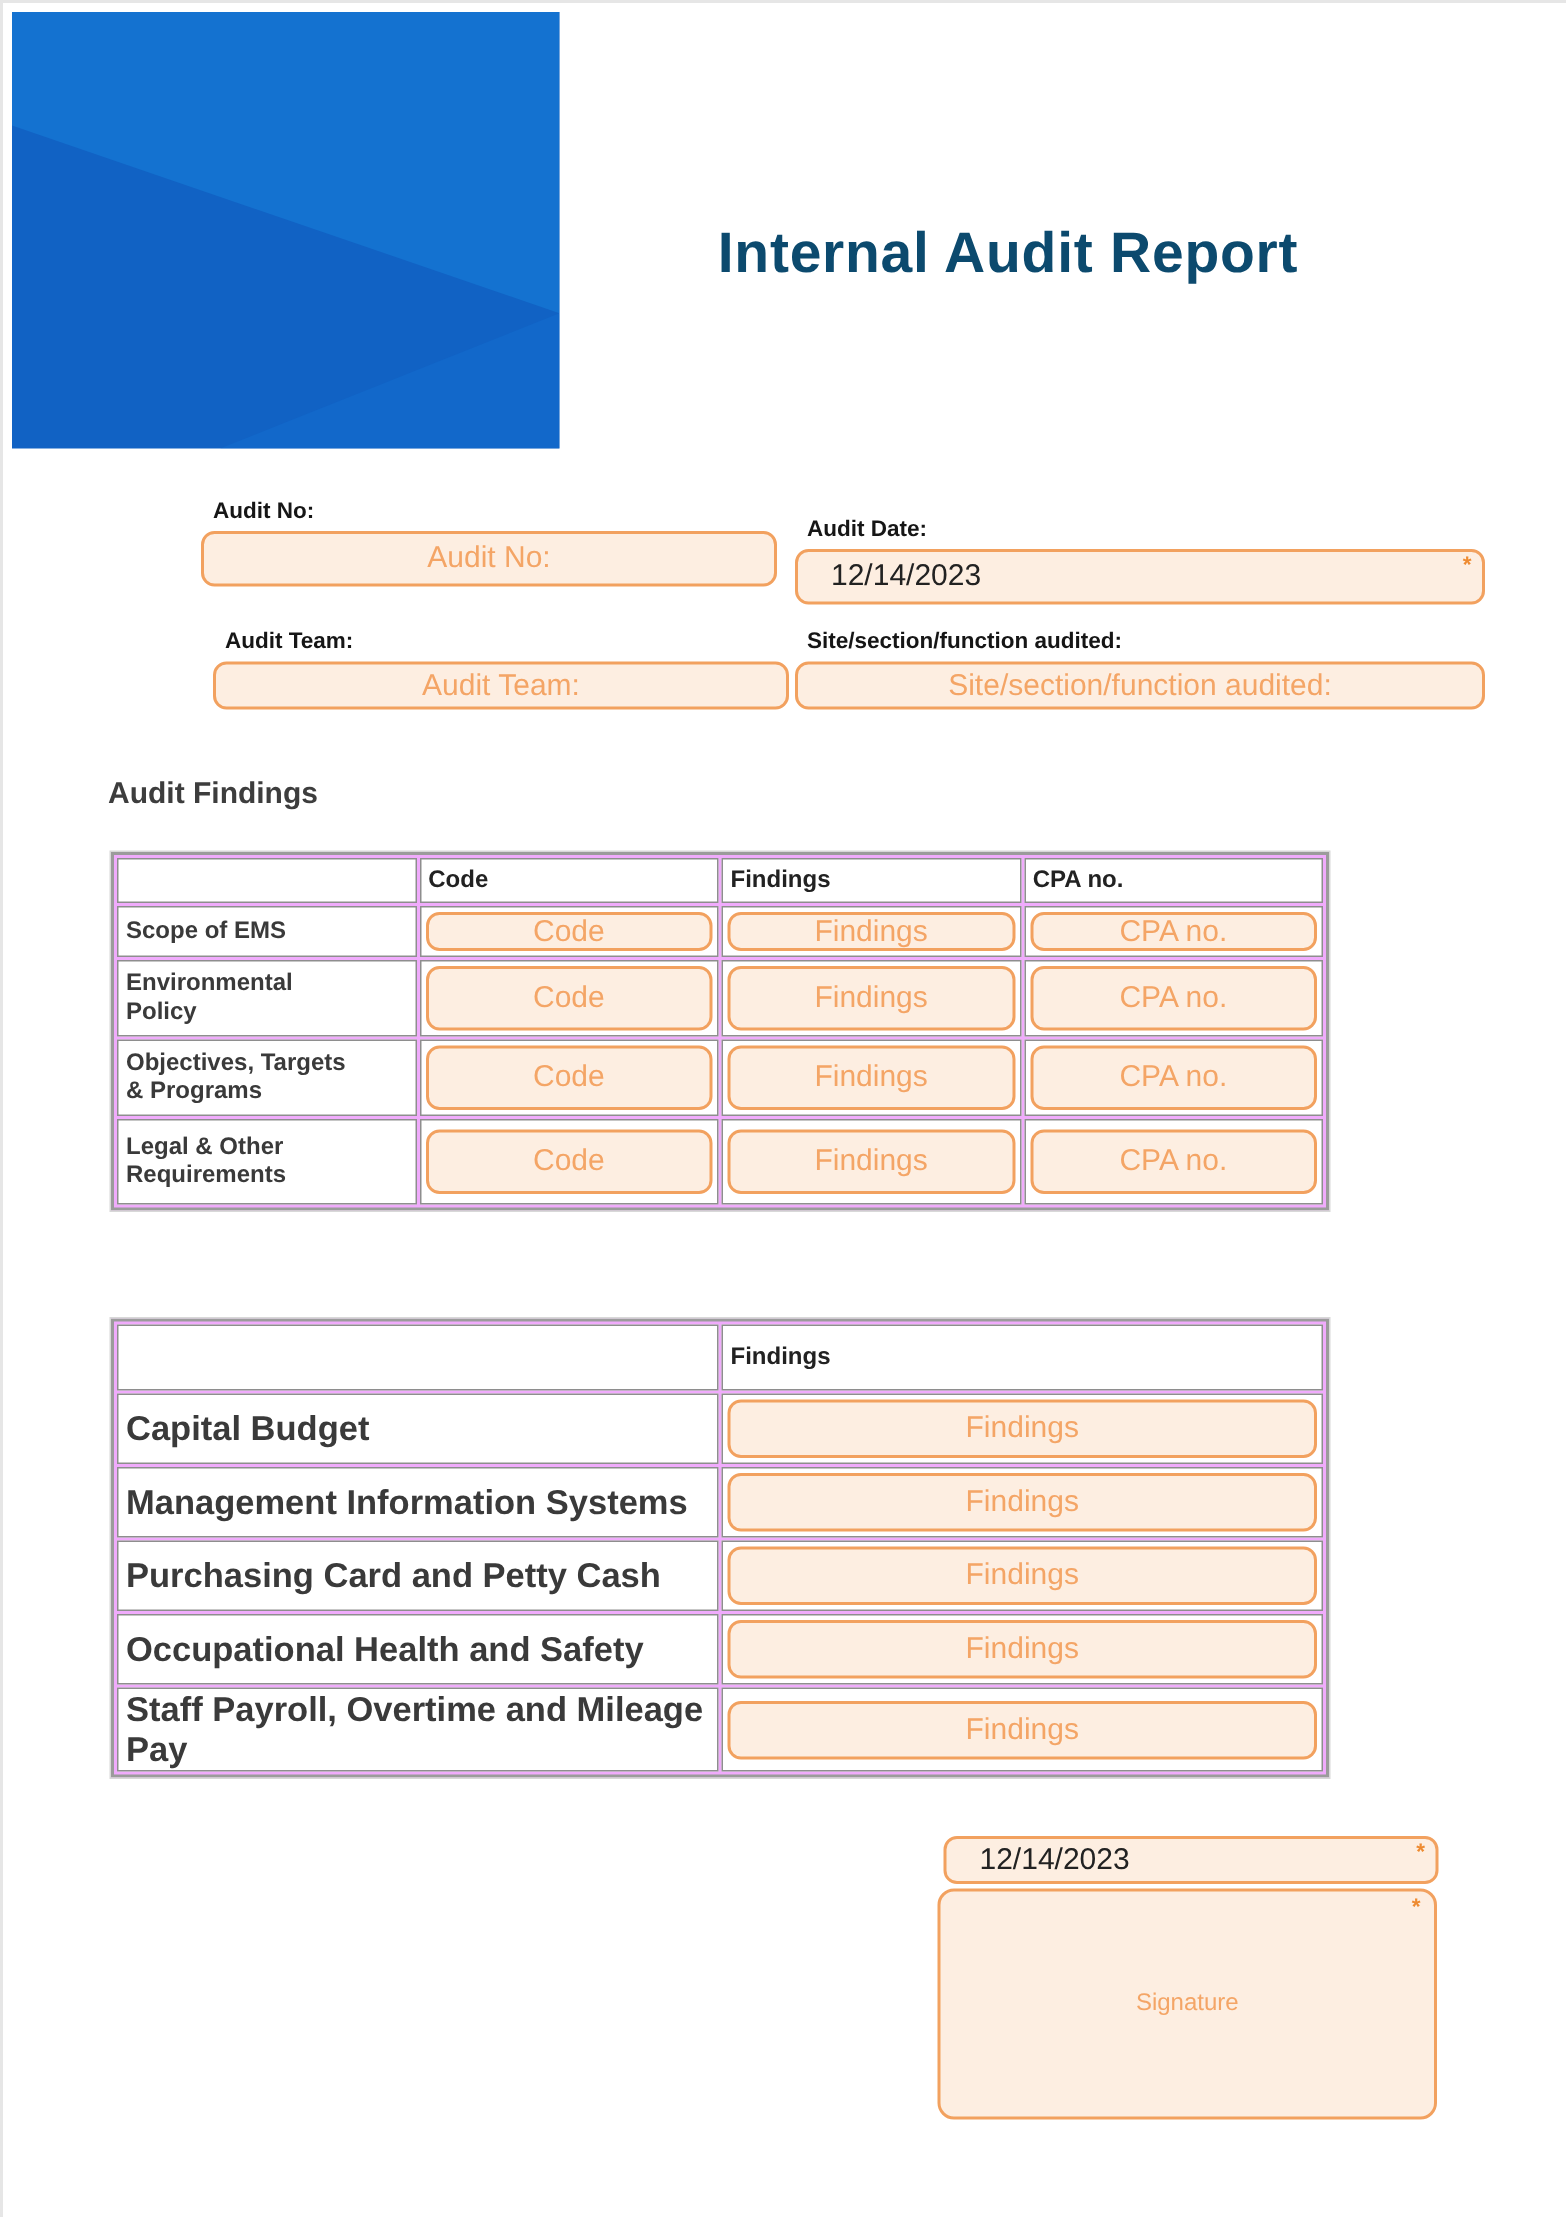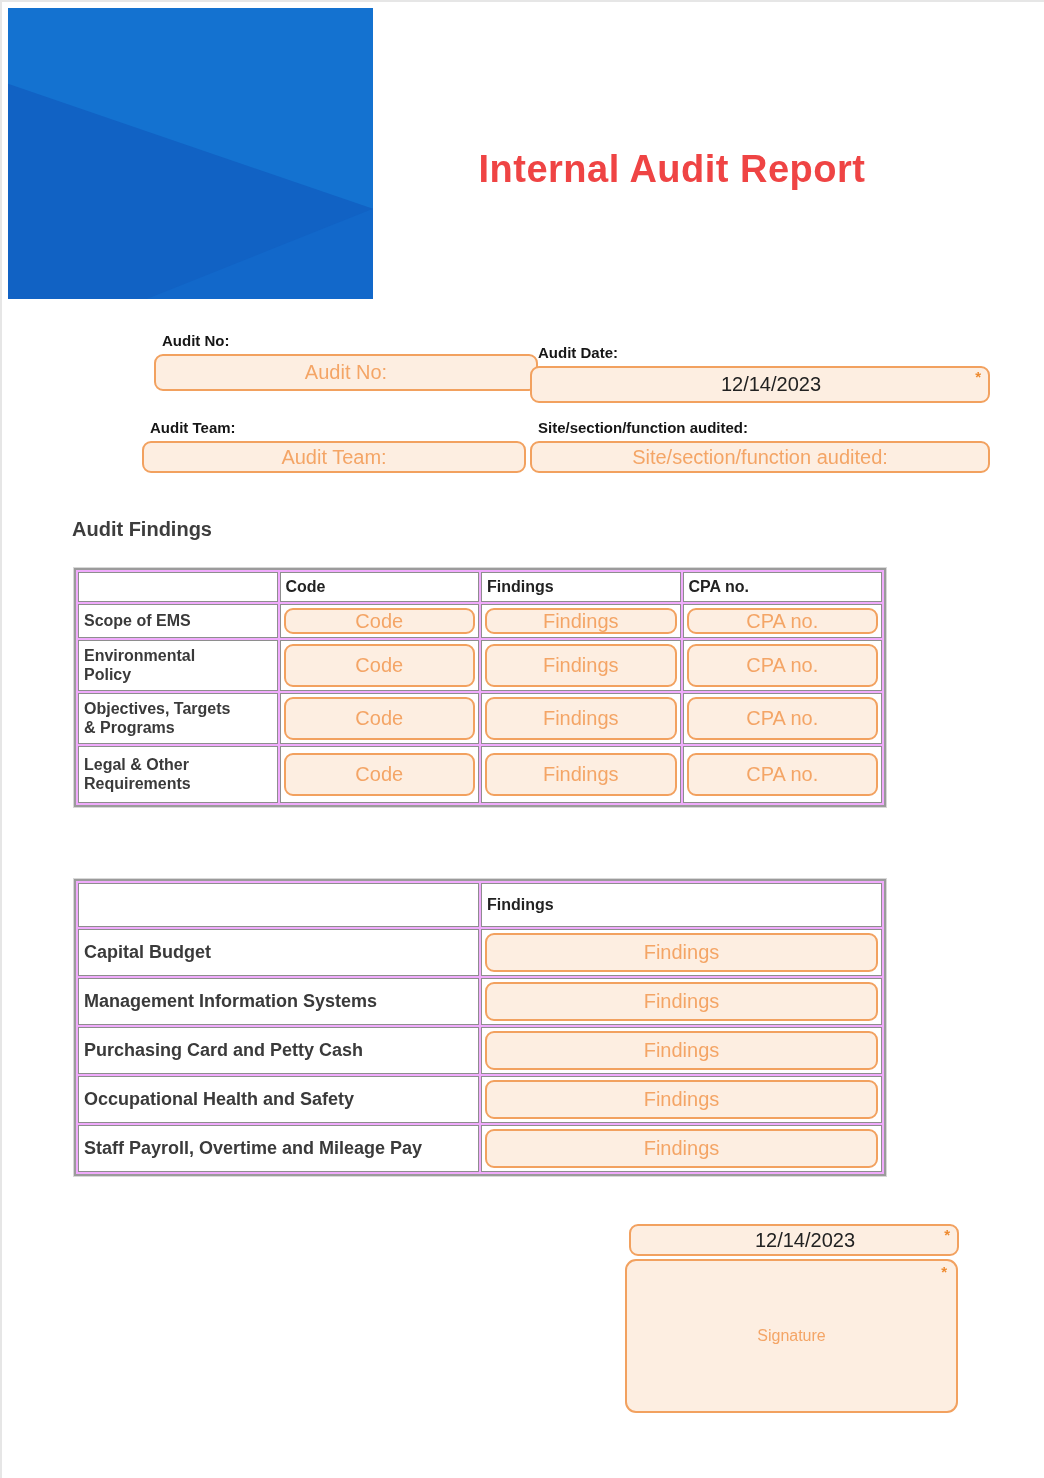--- a/index.html
+++ b/index.html
@@ -20,52 +20,52 @@
 
   
   .logo{position:absolute;left:6px;top:6px;width:365px;height:291px;background:var(--logo-base);overflow:hidden;}
   .logo .tri-top{position:absolute;inset:0;background:var(--logo-light);
         clip-path:polygon(0 0,100% 0,100% 69%,0 26%);}
   .logo .tri-br{position:absolute;inset:0;background:var(--logo-mid);
         clip-path:polygon(38% 100%,100% 69%,100% 100%);}
 
   
   .title{position:absolute;left:360px;top:146px;width:620px;text-align:center;
-         font-size:38px;font-weight:bold;color:#ef4444;letter-spacing:.5px;}
+         font-size:38px;font-weight:bold;color:#0c4a6e;letter-spacing:.5px;}
 
   
   .fgroup{position:absolute;}
   .flabel{display:block;font-size:15px;font-weight:bold;color:#161616;margin:0 0 5px 8px;}
   .finp{display:block;width:100%;background:var(--accent-bg);
         border:2px solid var(--accent-border);border-radius:9px;
         font-family:"Liberation Sans",sans-serif;font-size:20px;color:#222;
         text-align:center;outline:none;}
-  .finp.left-text{text-align:center;padding-left:22px;}
+  .finp.left-text{text-align:left;padding-left:22px;}
   .h37{height:37px}.h32{height:32px}
   .rwrap{position:relative;}
   .req{position:absolute;top:3px;right:9px;color:var(--asterisk);
        font-size:15px;font-weight:bold;line-height:1;}
-  .g-auditno{left:152px;top:330px;width:384px;}
+  .g-auditno{left:132px;top:330px;width:384px;}
   .g-auditdate{left:528px;top:330px;width:460px;margin-top:12px;}
   .g-auditteam{left:140px;top:417px;width:384px;}
   .g-site{left:528px;top:417px;width:460px;}
 
   
   .sect-heading{position:absolute;left:70px;top:516px;font-size:20px;font-weight:bold;color:#3d3d3d;}
 
   
   table.grid{position:absolute;border-collapse:separate;border-spacing:2px;
              border:2px solid var(--grid-outer);outline:1px solid #d8d8d8;background:#f0abfc;
              table-layout:fixed;}
   table.grid th,table.grid td{border:1px solid var(--grid-line);vertical-align:middle;
              font-family:"Liberation Sans",sans-serif;background:#fff;overflow:hidden;}
   table.grid th{text-align:left;padding-left:5px;font-size:16px;font-weight:bold;color:#222;}
   td.c-lbl{padding-left:5px;}
   .lblw{font-size:16px;font-weight:bold;color:#3a3a3a;line-height:1.18;max-width:160px;}
-  #t2 .lblw{font-size:18px;max-width:395px;}
+  #t2 .lblw{font-size:23px;max-width:395px;}
   td.c-in{padding:3px;}
   .oinp{display:block;width:100%;background:var(--accent-bg);
         border:2px solid var(--accent-border);border-radius:9px;
         font-family:"Liberation Sans",sans-serif;font-size:20px;color:#222;
         text-align:center;outline:none;}
   #t1{left:72px;top:566px;width:812px;}
   #t1 thead tr{height:30px;}
   #t1 tbody tr{height:50px;}
   #t1 tbody tr:first-child{height:31px;}
   #t1 tbody tr:last-child{height:57px;}

